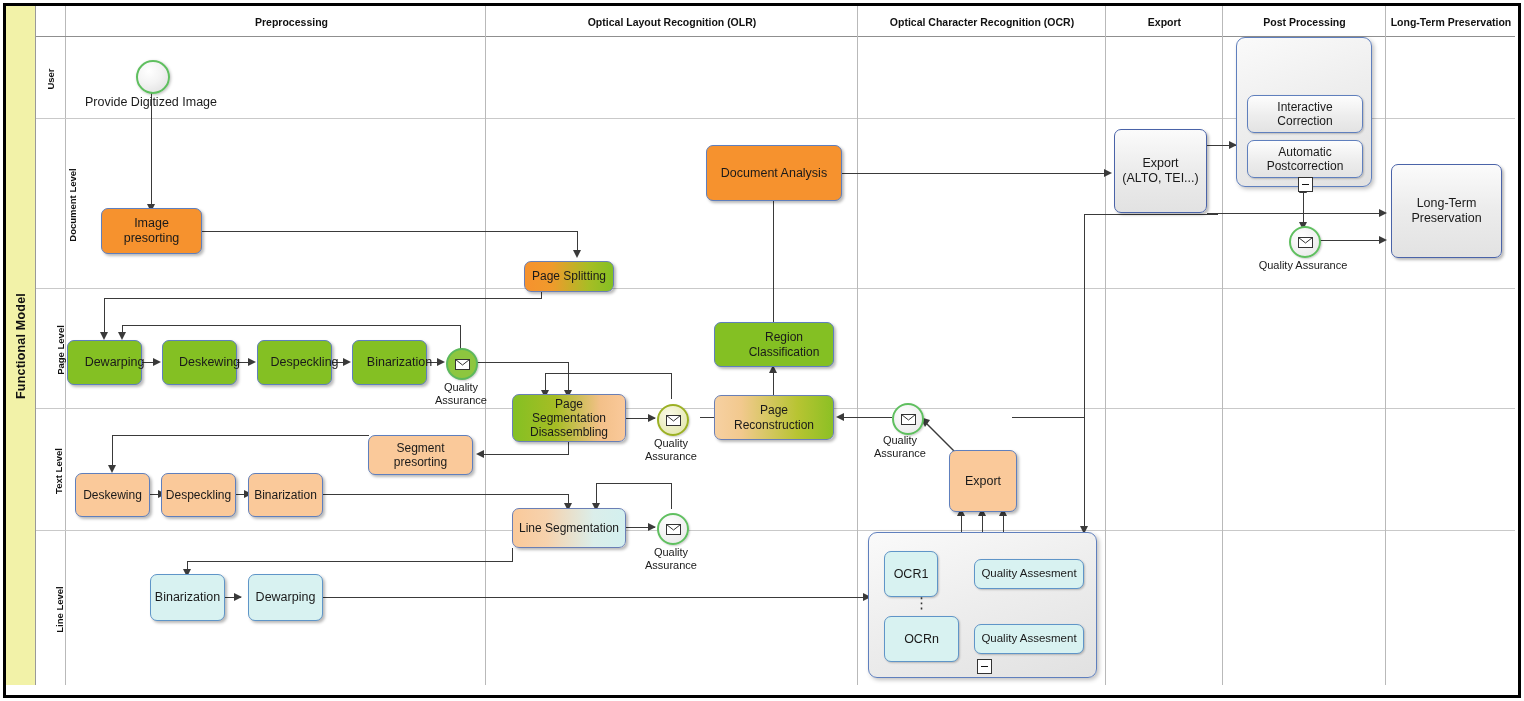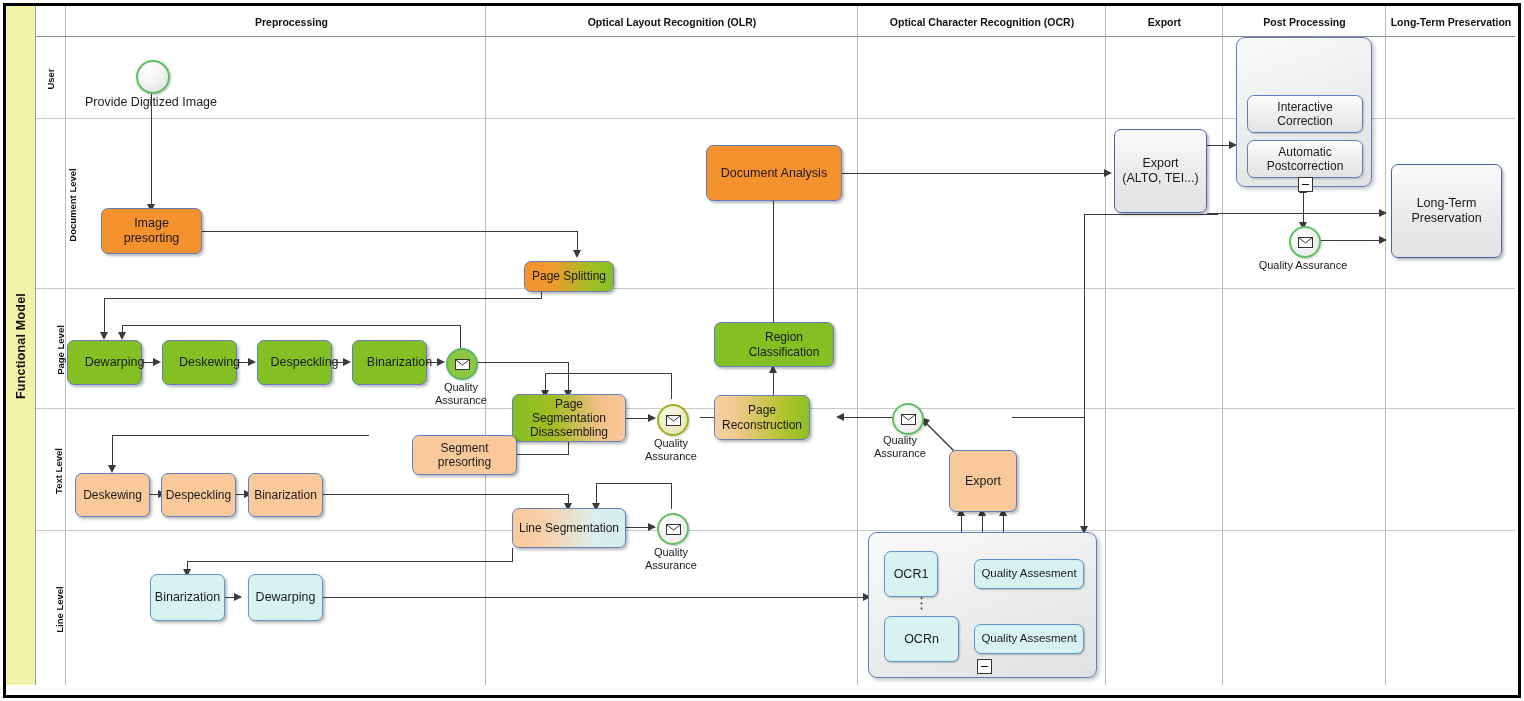--- a/index.html
+++ b/index.html
@@ -273,23 +273,23 @@
 
   <div class="qa olive" style="left:657px;top:404px;">
     <svg width="15" height="11" viewBox="0 0 15 11">
       <rect x="0.5" y="0.5" width="14" height="10" fill="#fff" stroke="#333" stroke-width="1"></rect>
       <path d="M0.5 0.5 L7.5 6 L14.5 0.5" fill="none" stroke="#333" stroke-width="1"></path>
     </svg>
   </div>
   <div class="qalabel" style="left:630px;top:437px;width:82px;">Quality Assurance</div>
 
   <div class="node green" style="left:714px;top:322px;width:120px;height:45px;font-size:12px;">Region Classification</div>
-  <div class="node gr-oc" style="left:714px;top:395px;width:96px;height:45px;font-size:12px;">Page Reconstruction</div>
-
-  <div class="node peach" style="left:368px;top:435px;width:105px;height:40px;font-size:12px;margin-left:44px;">Segment presorting</div>
+  <div class="node gr-oc" style="left:714px;top:395px;width:120px;height:45px;font-size:12px;">Page Reconstruction</div>
+
+  <div class="node peach" style="left:368px;top:435px;width:105px;height:40px;font-size:12px;">Segment presorting</div>
 
   <div class="node peach" style="left:75px;top:473px;width:75px;height:44px;font-size:12px;">Deskewing</div>
   <div class="node peach" style="left:161px;top:473px;width:75px;height:44px;font-size:12px;">Despeckling</div>
   <div class="node peach" style="left:248px;top:473px;width:75px;height:44px;font-size:12px;">Binarization</div>
 
   <div class="node gr-ob" style="left:512px;top:508px;width:114px;height:40px;font-size:12px;">Line Segmentation</div>
 
   <div class="qa" style="left:657px;top:513px;">
     <svg width="15" height="11" viewBox="0 0 15 11">
       <rect x="0.5" y="0.5" width="14" height="10" fill="#fff" stroke="#333" stroke-width="1"></rect>

